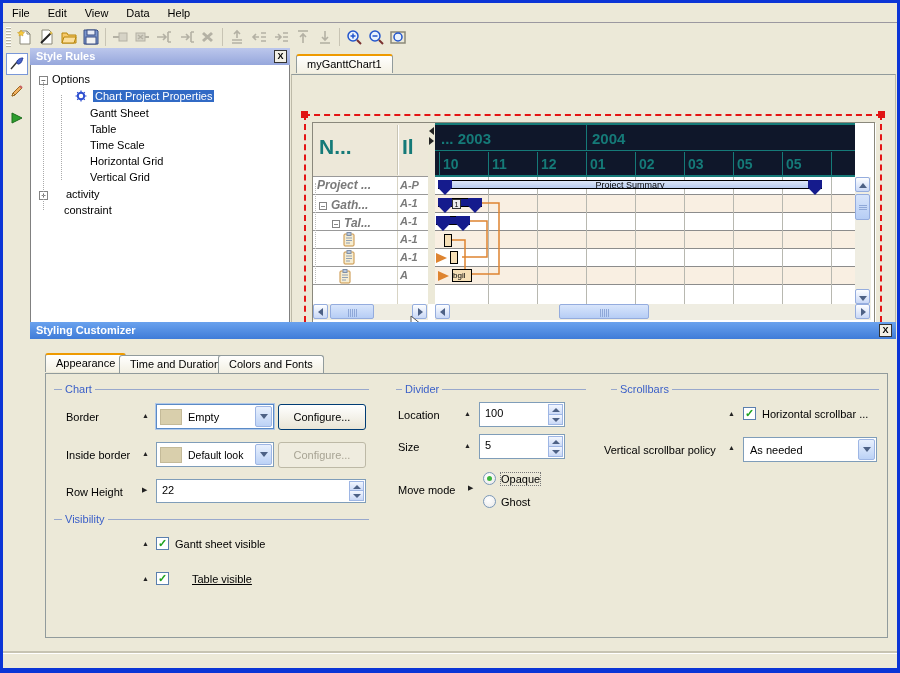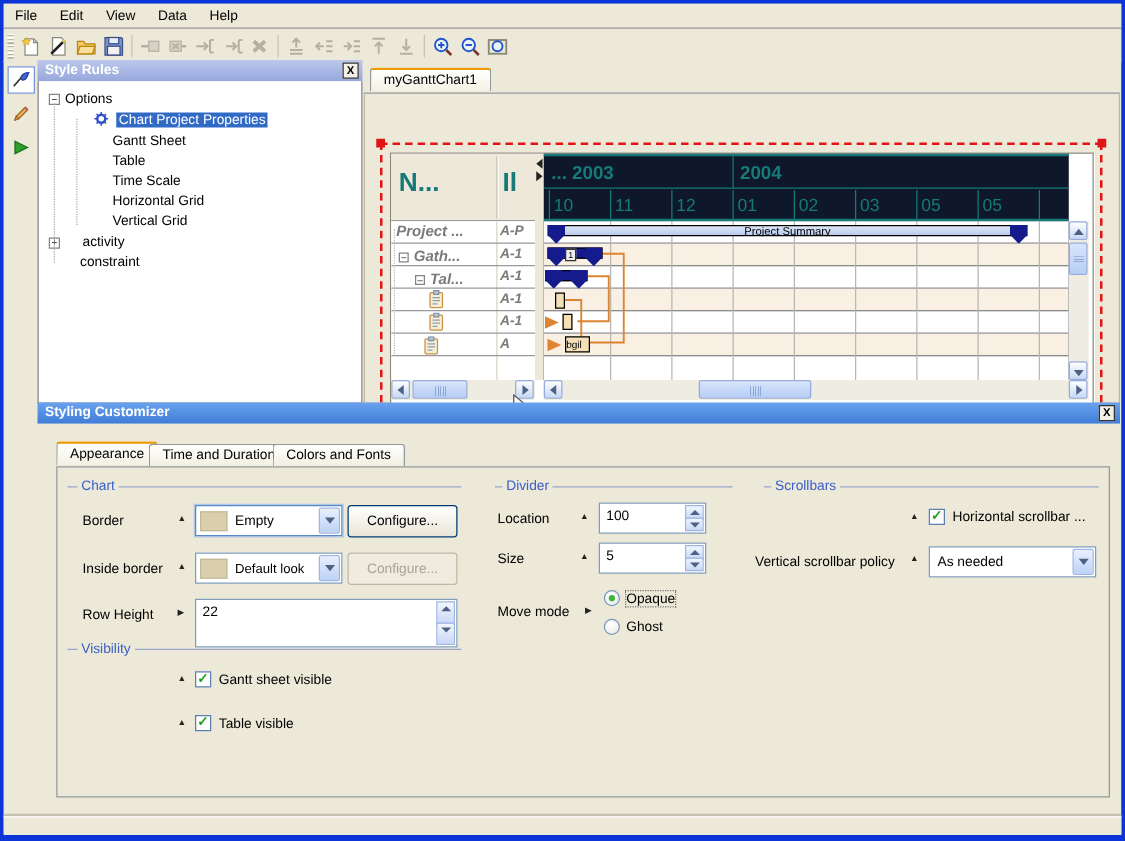--- a/index.html
+++ b/index.html
@@ -309,21 +309,21 @@
         </div>
 
         <div class="ab" style="left:122px; top:0; width:420px; height:181px; background:#0f172a; overflow:hidden;">
 
           <div class="ab" style="left:0; top:0; width:420px; height:54px; border-top:2px solid #157A78; border-bottom:2px solid #157A78;">
             <div class="ab" style="left:0; top:0; width:420px; height:26px; border-bottom:1px solid #157A78;">
               <span class="ab teal" style="left:6px; top:5px; font-size:15px; font-weight:bold;">... 2003</span>
               <span class="ab teal" style="left:157px; top:5px; font-size:15px; font-weight:bold;">2004</span>
               <div class="ab" style="left:151px; top:0; width:1px; height:26px; background:#157A78;"></div>
             </div>
-            <div class="ab" style="left:0; top:27px; width:420px; height:22px; font-size:14px; font-weight:normal;">
+            <div class="ab" style="left:0; top:27px; width:420px; height:22px; font-size:14px; font-weight:bold;">
               <span class="ab teal" style="left:8px; top:4px;">10</span>
               <span class="ab teal" style="left:57px; top:4px;">11</span>
               <span class="ab teal" style="left:106px; top:4px;">12</span>
               <span class="ab teal" style="left:155px; top:4px;">01</span>
               <span class="ab teal" style="left:204px; top:4px;">02</span>
               <span class="ab teal" style="left:253px; top:4px;">03</span>
               <span class="ab teal" style="left:302px; top:4px;">05</span>
               <span class="ab teal" style="left:351px; top:4px;">05</span>
               <div class="ab" style="left:4px; top:0; width:1px; height:25px; background:#157A78;"></div>
               <div class="ab" style="left:53px; top:0; width:1px; height:25px; background:#157A78;"></div>
@@ -465,40 +465,40 @@
           <span class="swatch"></span>
           <span style="font-size:10.5px;">Default look</span>
           <span class="cbtn">
                 <i></i>
               </span>
         </div>
         <div class="btn dis" style="left:232px; top:68px; width:88px; height:26px; line-height:24px;"><span>Configure...</span></div>
 
         <span class="lbl" style="left:20px; top:112px;">Row Height</span>
         <span class="lbl mark" style="left:96px; top:112px;">▶</span>
-        <div class="spin" style="left:110px; top:105px; width:210px; height:39px;">
+        <div class="spin" style="left:110px; top:105px; width:210px; height:24px;">
           <span class="lbl" style="left:5px; top:4px;">22</span>
           <span class="up">
                 <i></i>
               </span>
           <span class="dn">
                 <i></i>
               </span>
         </div>
 
         <div class="grp-line" style="left:8px; top:145px; width:315px;"></div>
         <span class="lbl grp-label" style="left:16px; top:139px;">Visibility</span>
 
         <span class="lbl mark" style="left:96px; top:166px;">▲</span>
         <span class="chk" style="left:110px; top:163px;">✓</span>
         <span class="lbl" style="left:129px; top:164px;">Gantt sheet visible</span>
 
         <span class="lbl mark" style="left:96px; top:201px;">▲</span>
         <span class="chk" style="left:110px; top:198px;">✓</span>
-        <span class="lbl" style="left:129px; top:199px;">Table visible</span>
+        <span class="lbl" style="left:146px; top:199px;text-decoration:underline;">Table visible</span>
 
         <div class="grp-line" style="left:350px; top:15px; width:190px;"></div>
         <span class="lbl grp-label" style="left:356px; top:9px;">Divider</span>
 
         <span class="lbl" style="left:352px; top:35px;">Location</span>
         <span class="lbl mark" style="left:418px; top:36px;">▲</span>
         <div class="spin" style="left:433px; top:28px; width:86px; height:25px;">
           <span class="lbl" style="left:5px; top:4px;">100</span>
           <span class="up">
                 <i></i>

